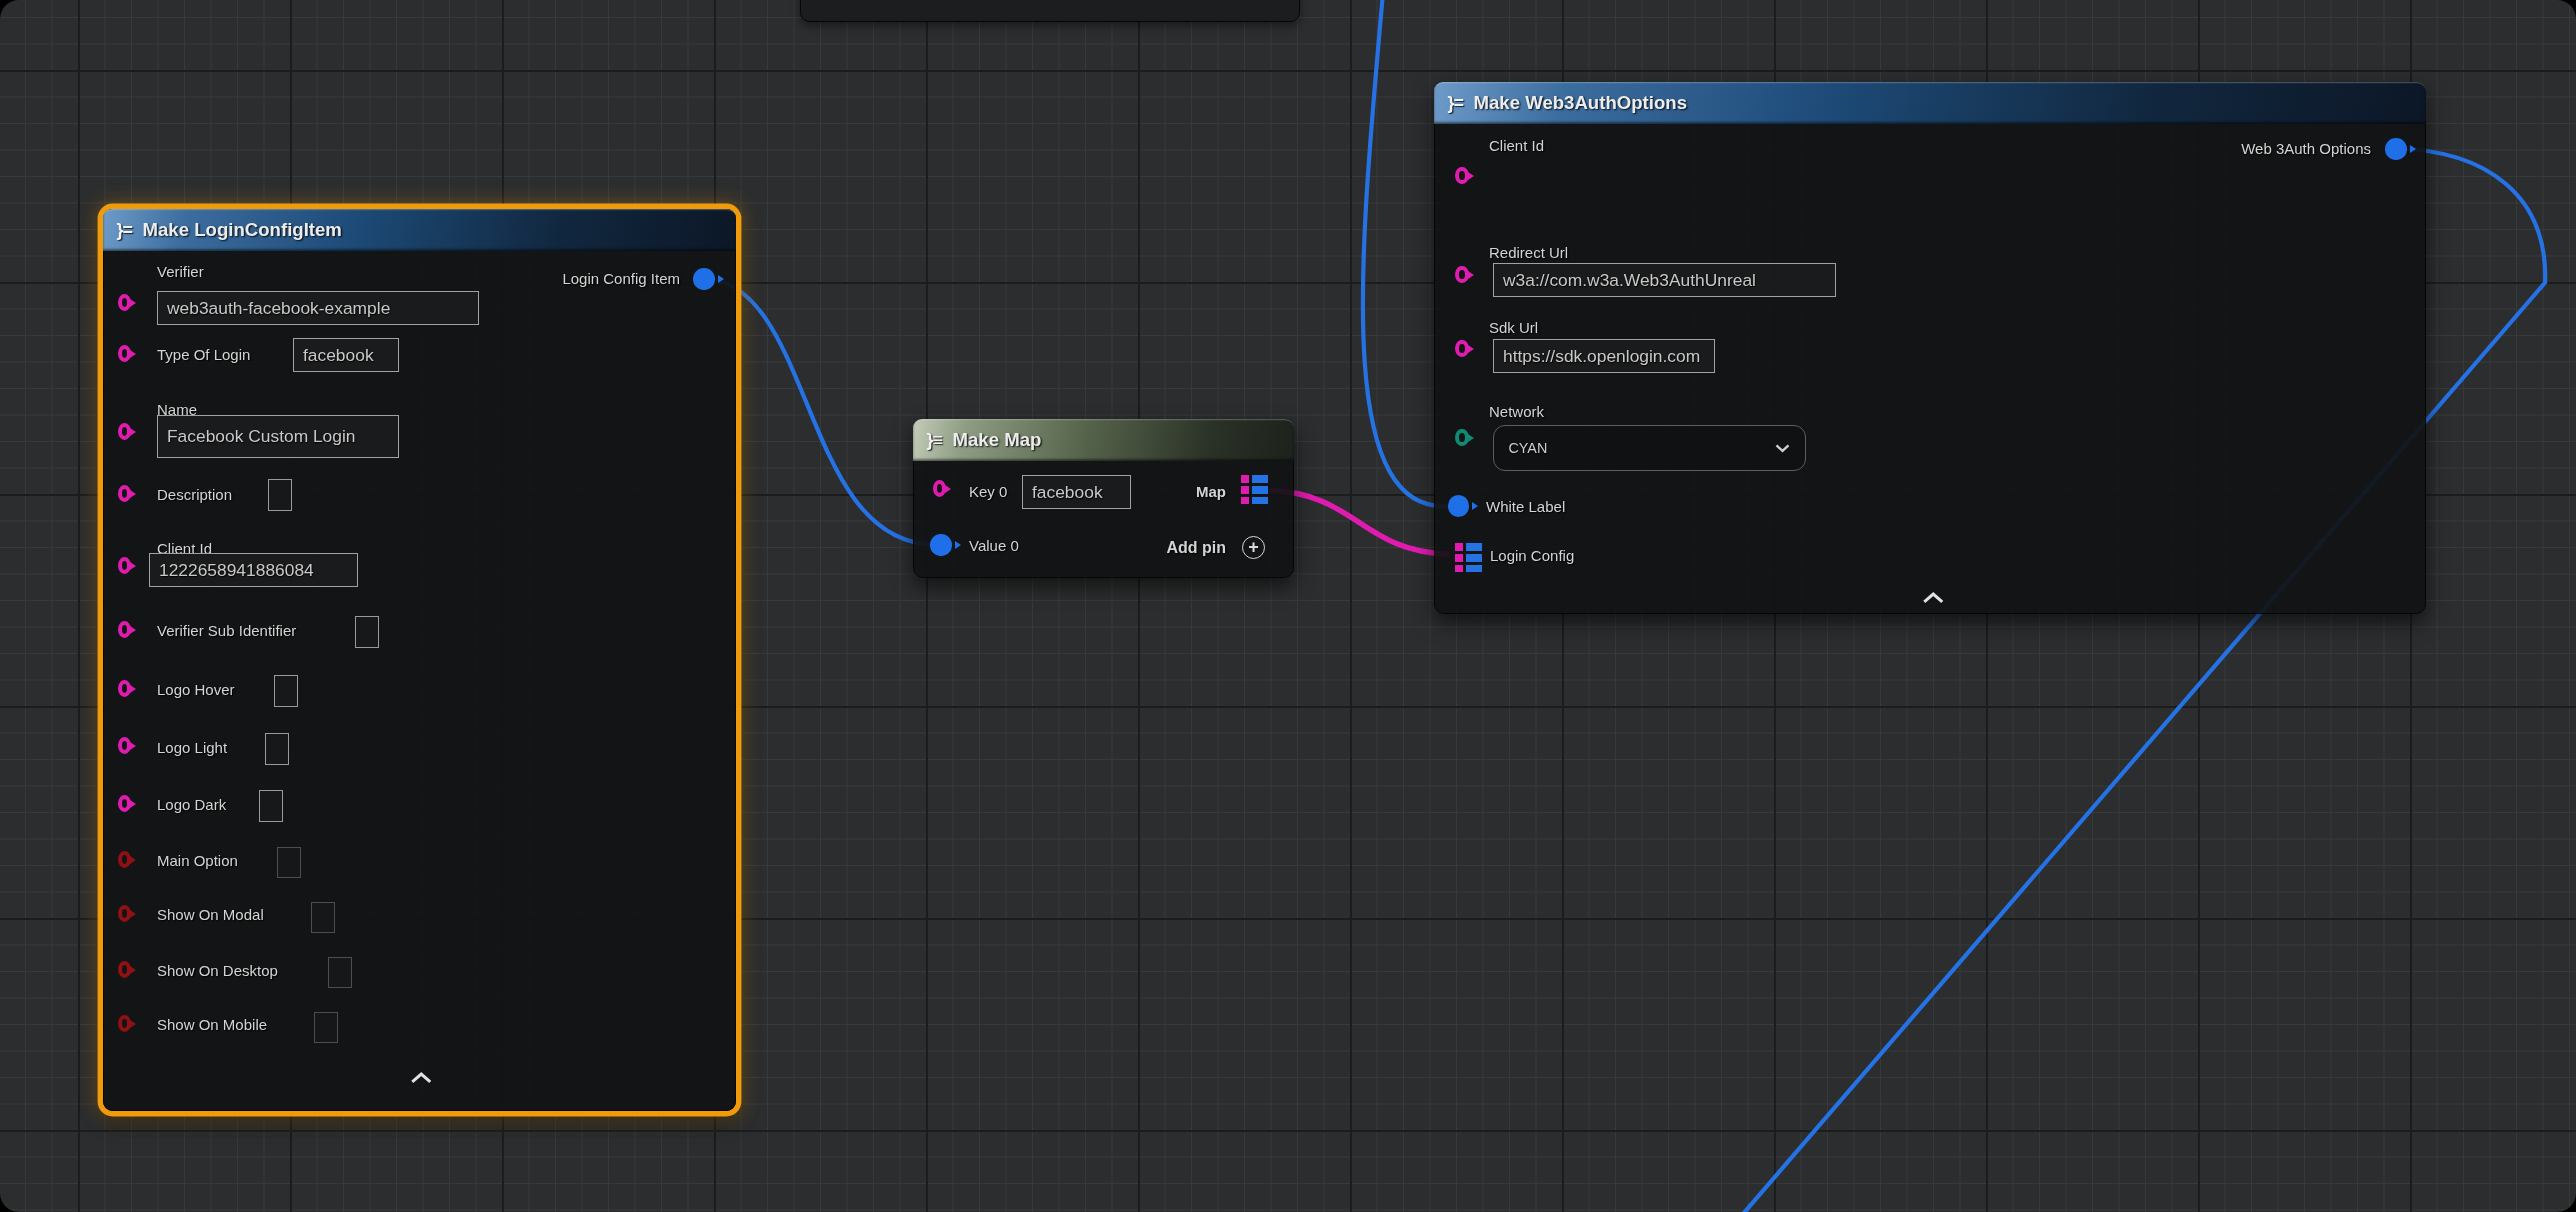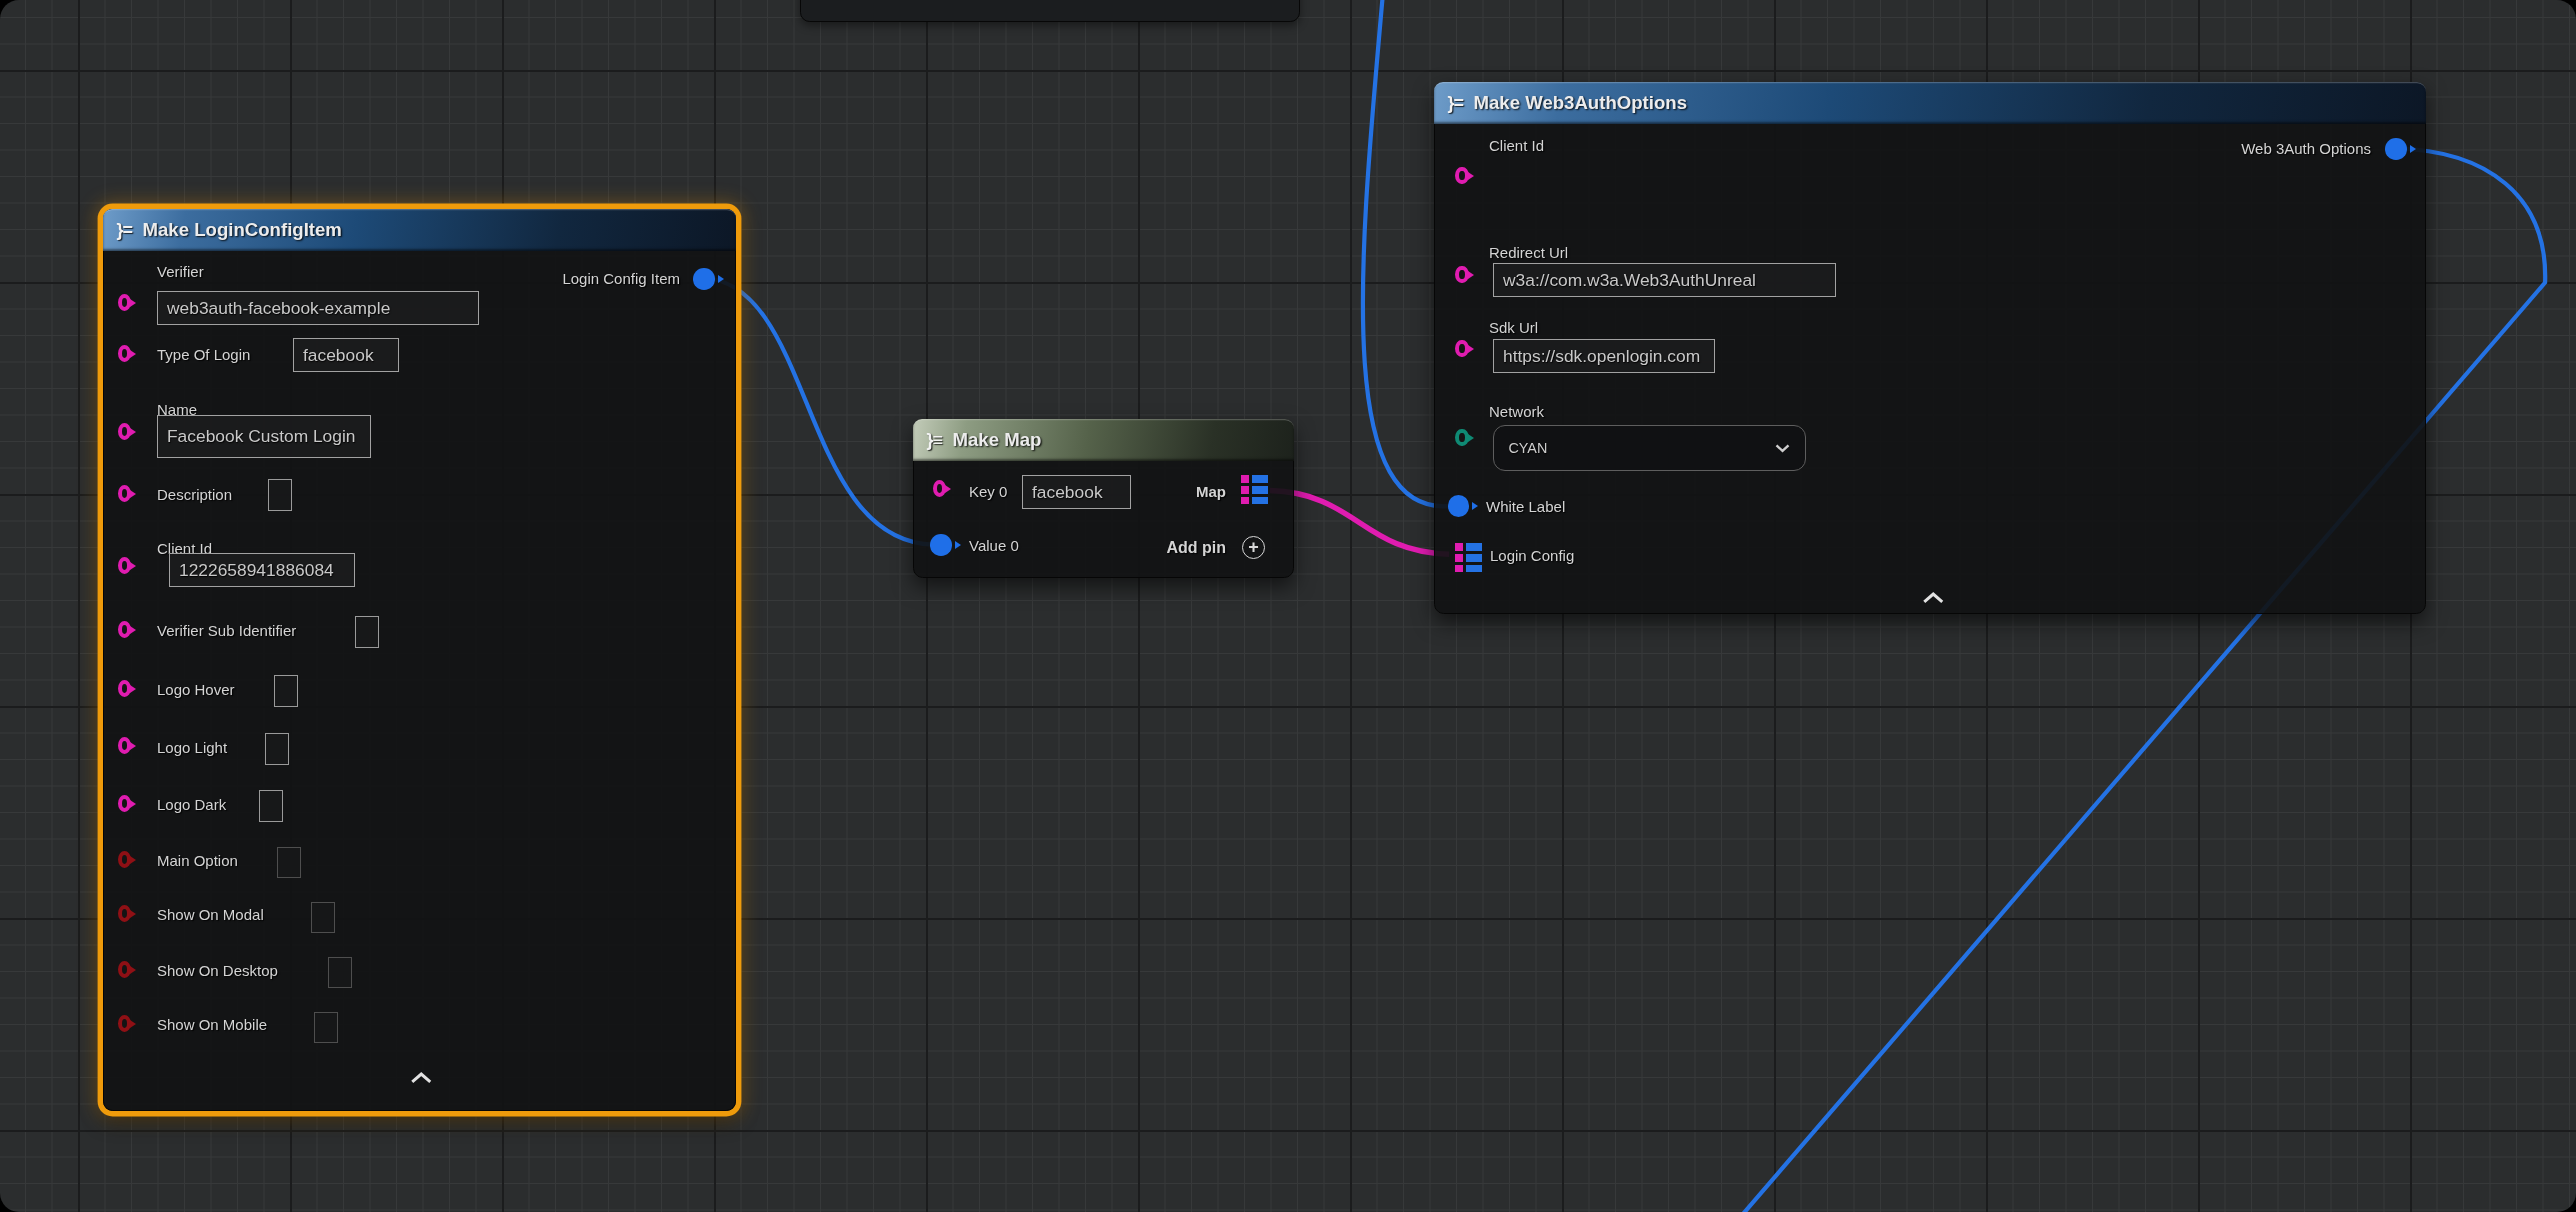--- a/index.html
+++ b/index.html
@@ -91,29 +91,29 @@
     <div class="plabel" style="left:53px;top:53px">Verifier</div>
     <div class="pin" style="left:14px;top:84px;--c:#e01cb0"></div>
     <div class="tbox" style="left:53px;top:81px;width:322px">web3auth-facebook-example</div>
 
     <div class="pin" style="left:14px;top:135px;--c:#e01cb0"></div>
     <div class="plabel" style="left:53px;top:136px">Type Of Login</div>
     <div class="tbox" style="left:189px;top:128px;width:106px">facebook</div>
 
     <div class="plabel" style="left:53px;top:191px">Name</div>
     <div class="pin" style="left:14px;top:213px;--c:#e01cb0"></div>
-    <div class="tbox" style="left:53px;top:205px;width:214px;height:43px">Facebook Custom Login</div>
+    <div class="tbox" style="left:53px;top:205px;width:242px;height:43px">Facebook Custom Login</div>
 
     <div class="pin" style="left:14px;top:275px;--c:#e01cb0"></div>
     <div class="plabel" style="left:53px;top:276px">Description</div>
     <div class="ebox" style="left:164px;top:269px"></div>
 
     <div class="plabel" style="left:53px;top:330px">Client Id</div>
     <div class="pin" style="left:14px;top:347px;--c:#e01cb0"></div>
-    <div class="tbox" style="left:65px;top:343px;width:186px">1222658941886084</div>
+    <div class="tbox" style="left:45px;top:343px;width:209px">1222658941886084</div>
 
     <div class="pin" style="left:14px;top:411px;--c:#e01cb0"></div>
     <div class="plabel" style="left:53px;top:412px">Verifier Sub Identifier</div>
     <div class="ebox" style="left:251px;top:406px"></div>
 
     <div class="pin" style="left:14px;top:470px;--c:#e01cb0"></div>
     <div class="plabel" style="left:53px;top:471px">Logo Hover</div>
     <div class="ebox" style="left:170px;top:465px"></div>
 
     <div class="pin" style="left:14px;top:527px;--c:#e01cb0"></div>

